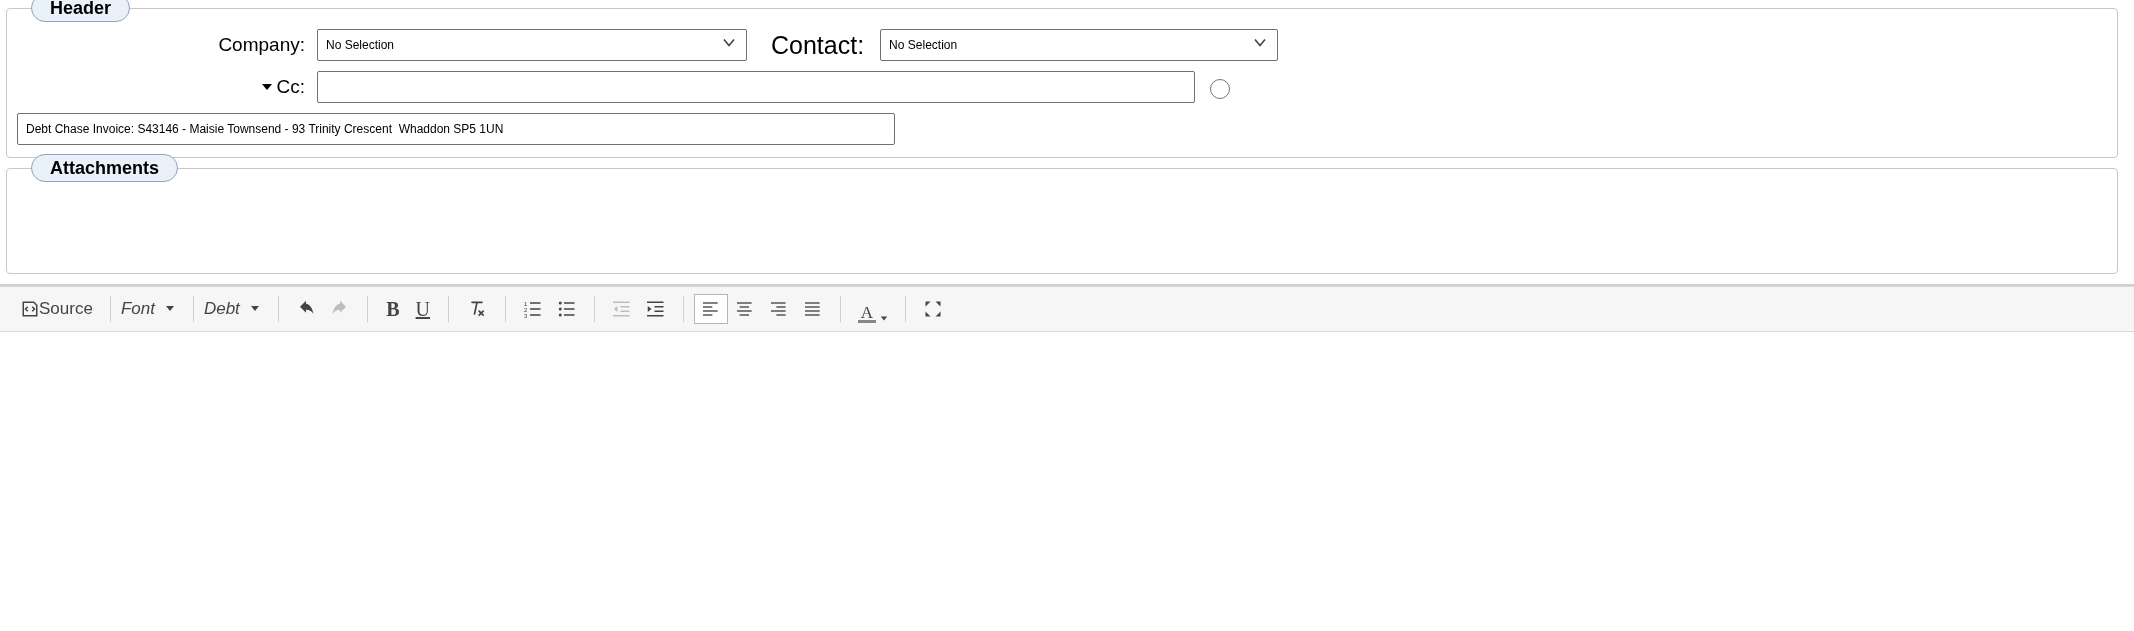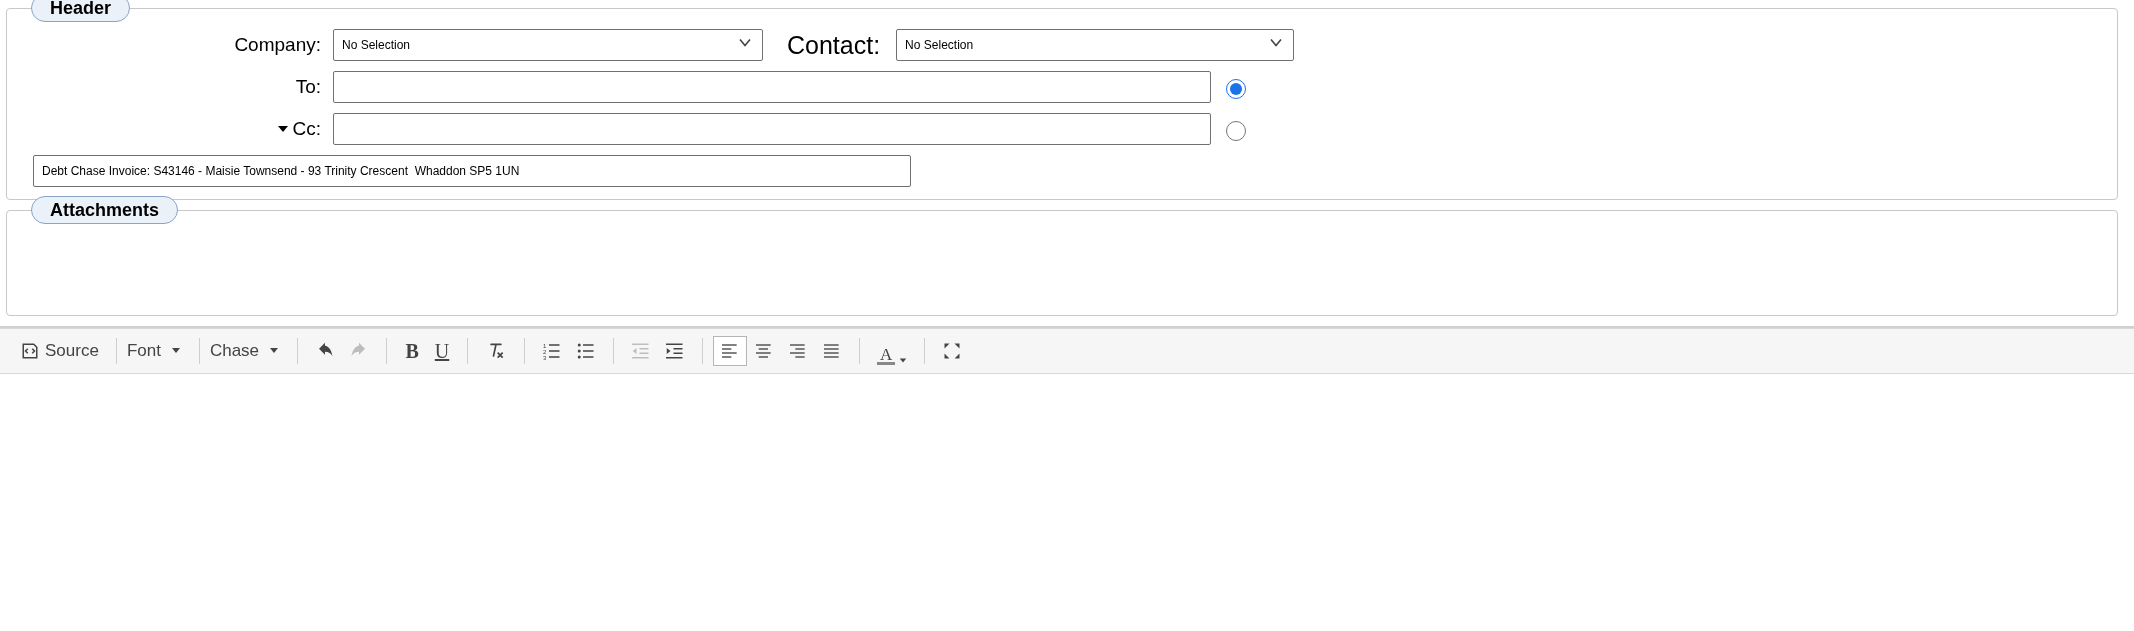--- a/index.html
+++ b/index.html
@@ -10,21 +10,21 @@
     background: #fff;
     color: #000;
   }
 
   
   .section {
     border: 1px solid #c8c8c8;
     border-radius: 4px;
     margin: 8px 16px 10px 6px;
     position: relative;
-    padding: 14px 12px 12px 16px;
+    padding: 14px 12px 12px 0;
   }
   .section-legend {
     position: absolute;
     top: -15px;
     left: 24px;
     background: #eaf1f9;
     border: 1px solid #8aa4c8;
     border-radius: 14px;
     padding: 2px 18px;
     font-weight: bold;
@@ -125,20 +125,21 @@
     height:26px;
     background:#cfcfcf;
     margin: 0 10px;
   }
   .tb-combo{
     display:flex;
     align-items:center;
     gap:40px;
     padding-right:8px;
     cursor:pointer;
+    font-style:italic;
   }
   .tb-combo .caret{ margin-left:-30px; }
   .muted{ color:#bdbdbd; }
   .tcolor-btn{
     display:flex; align-items:flex-end; gap:4px;
   }
   .tcolor-btn .uline{
      width:18px; height:3px; background:#888; display:block;
    }
   .bold{ font-weight:bold; font-family: Georgia, 'Times New Roman', serif; font-size:20px;}
@@ -171,25 +172,20 @@
           <option>No Selection</option>
         </select>
         <span class="caret">
           <svg width="16" height="16" viewBox="0 0 16 16">
               <path d="M3 5l5 6 5-6" fill="none" stroke="#444" stroke-width="1.6"></path>
             </svg>
         </span>
       </span>
     </div>
 
-    <div class="hdr-row">
-      <div class="lbl">To:</div>
-      <input class="field field-wide" type="text" value="" style="">
-      <input type="radio" name="recip" checked="" style="">
-    </div>
 
     <div class="hdr-row">
       <div class="lbl">
         <span class="dropdown-icon">
           <svg width="12" height="12" viewBox="0 0 12 12">
               <path d="M1 3l5 6 5-6z" fill="#000"></path>
             </svg>
         </span>
         <span>Cc:</span>
       </div>
@@ -205,21 +201,21 @@
 </div>
 
 <div class="section">
   <div class="section-legend">Attachments</div>
   <div class="attach-body"></div>
 </div>
 
 <div class="editor-frame">
   <div class="editor-toolbar">
 
-    <div class="tb-btn" style="gap:6px;">
+    <div class="tb-btn" style="">
       <span>
         <svg width="18" height="18" viewBox="0 0 24 24" fill="none" stroke="#444" stroke-width="2">
           <path d="M3 3h14l4 4v14H3z"></path>
             <path d="M9 9l-3 3 3 3M15 9l3 3-3 3"></path>
         </svg>
       </span>
       <span>Source</span>
     </div>
 
     <div class="tb-sep"></div>
@@ -229,21 +225,21 @@
       <span class="caret">
         <svg width="10" height="10" viewBox="0 0 10 10">
             <path d="M1 2l4 5 4-5z" fill="#444"></path>
           </svg>
       </span>
     </div>
 
     <div class="tb-sep"></div>
 
     <div class="tb-combo">
-      <span>Chase</span>
+      <span>Debt</span>
       <span class="caret">
         <svg width="10" height="10" viewBox="0 0 10 10">
             <path d="M1 2l4 5 4-5z" fill="#444"></path>
           </svg>
       </span>
     </div>
 
     <div class="tb-sep"></div>
 
     <div class="tb-btn">

